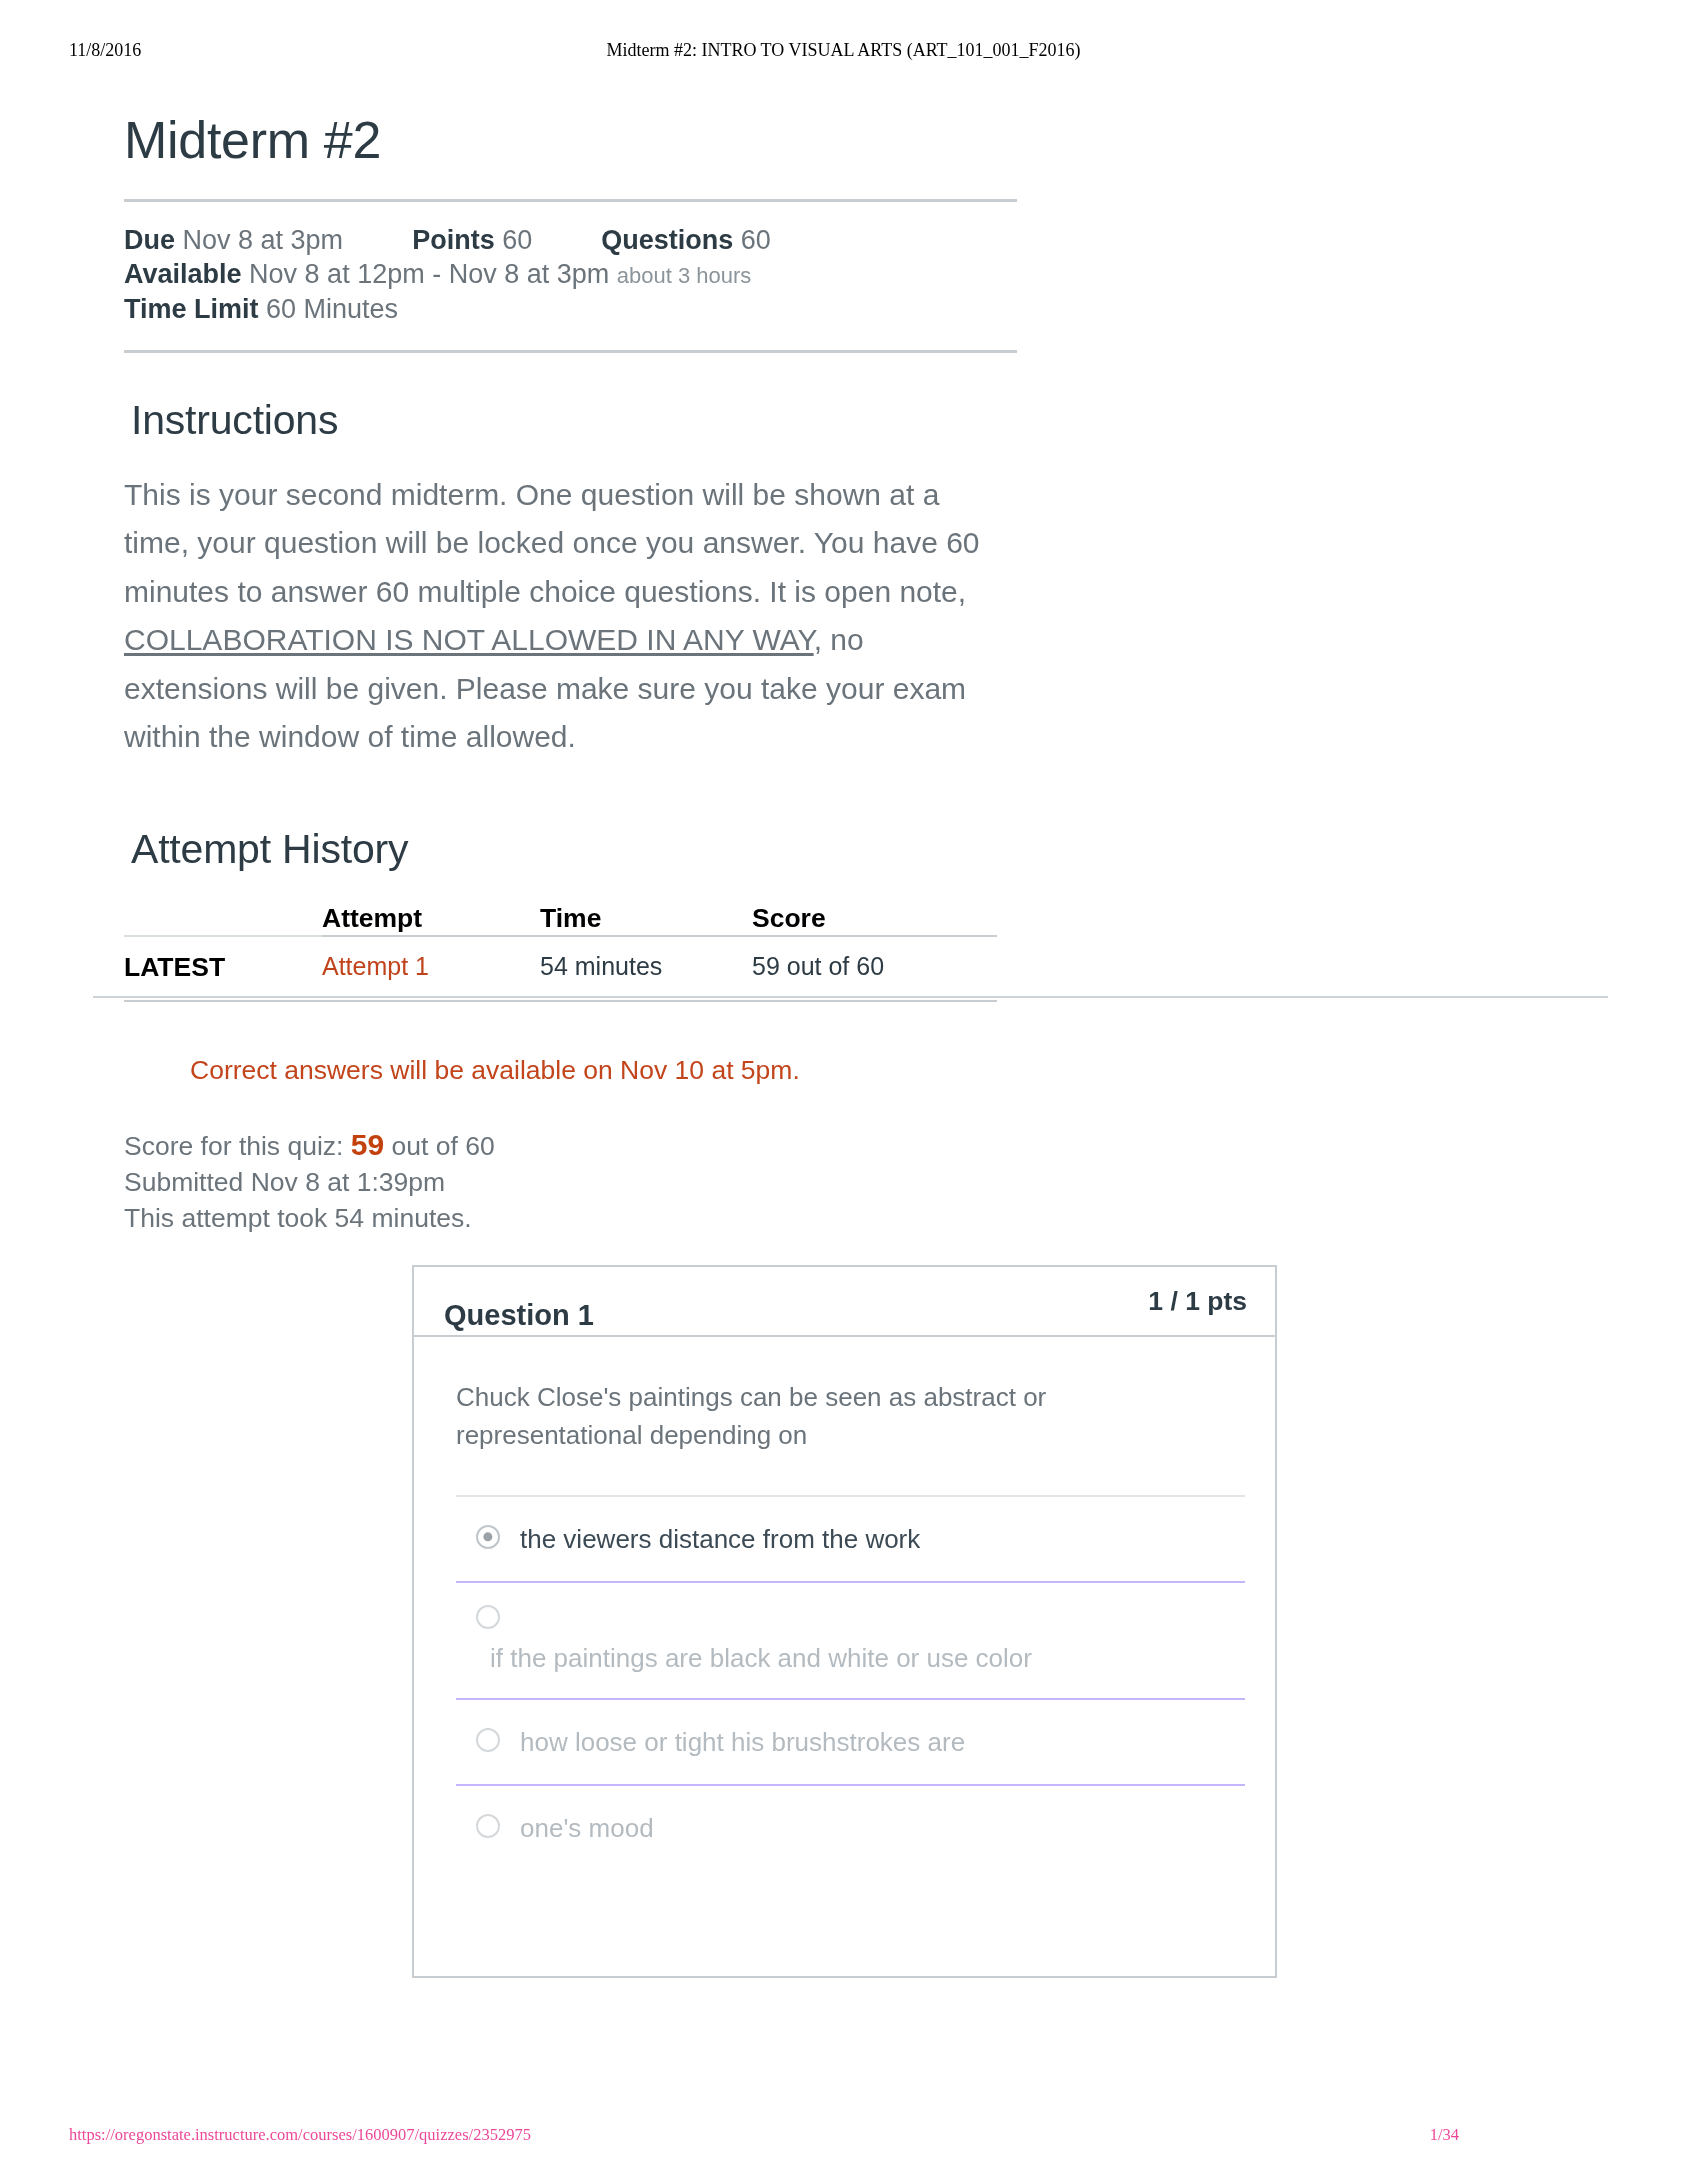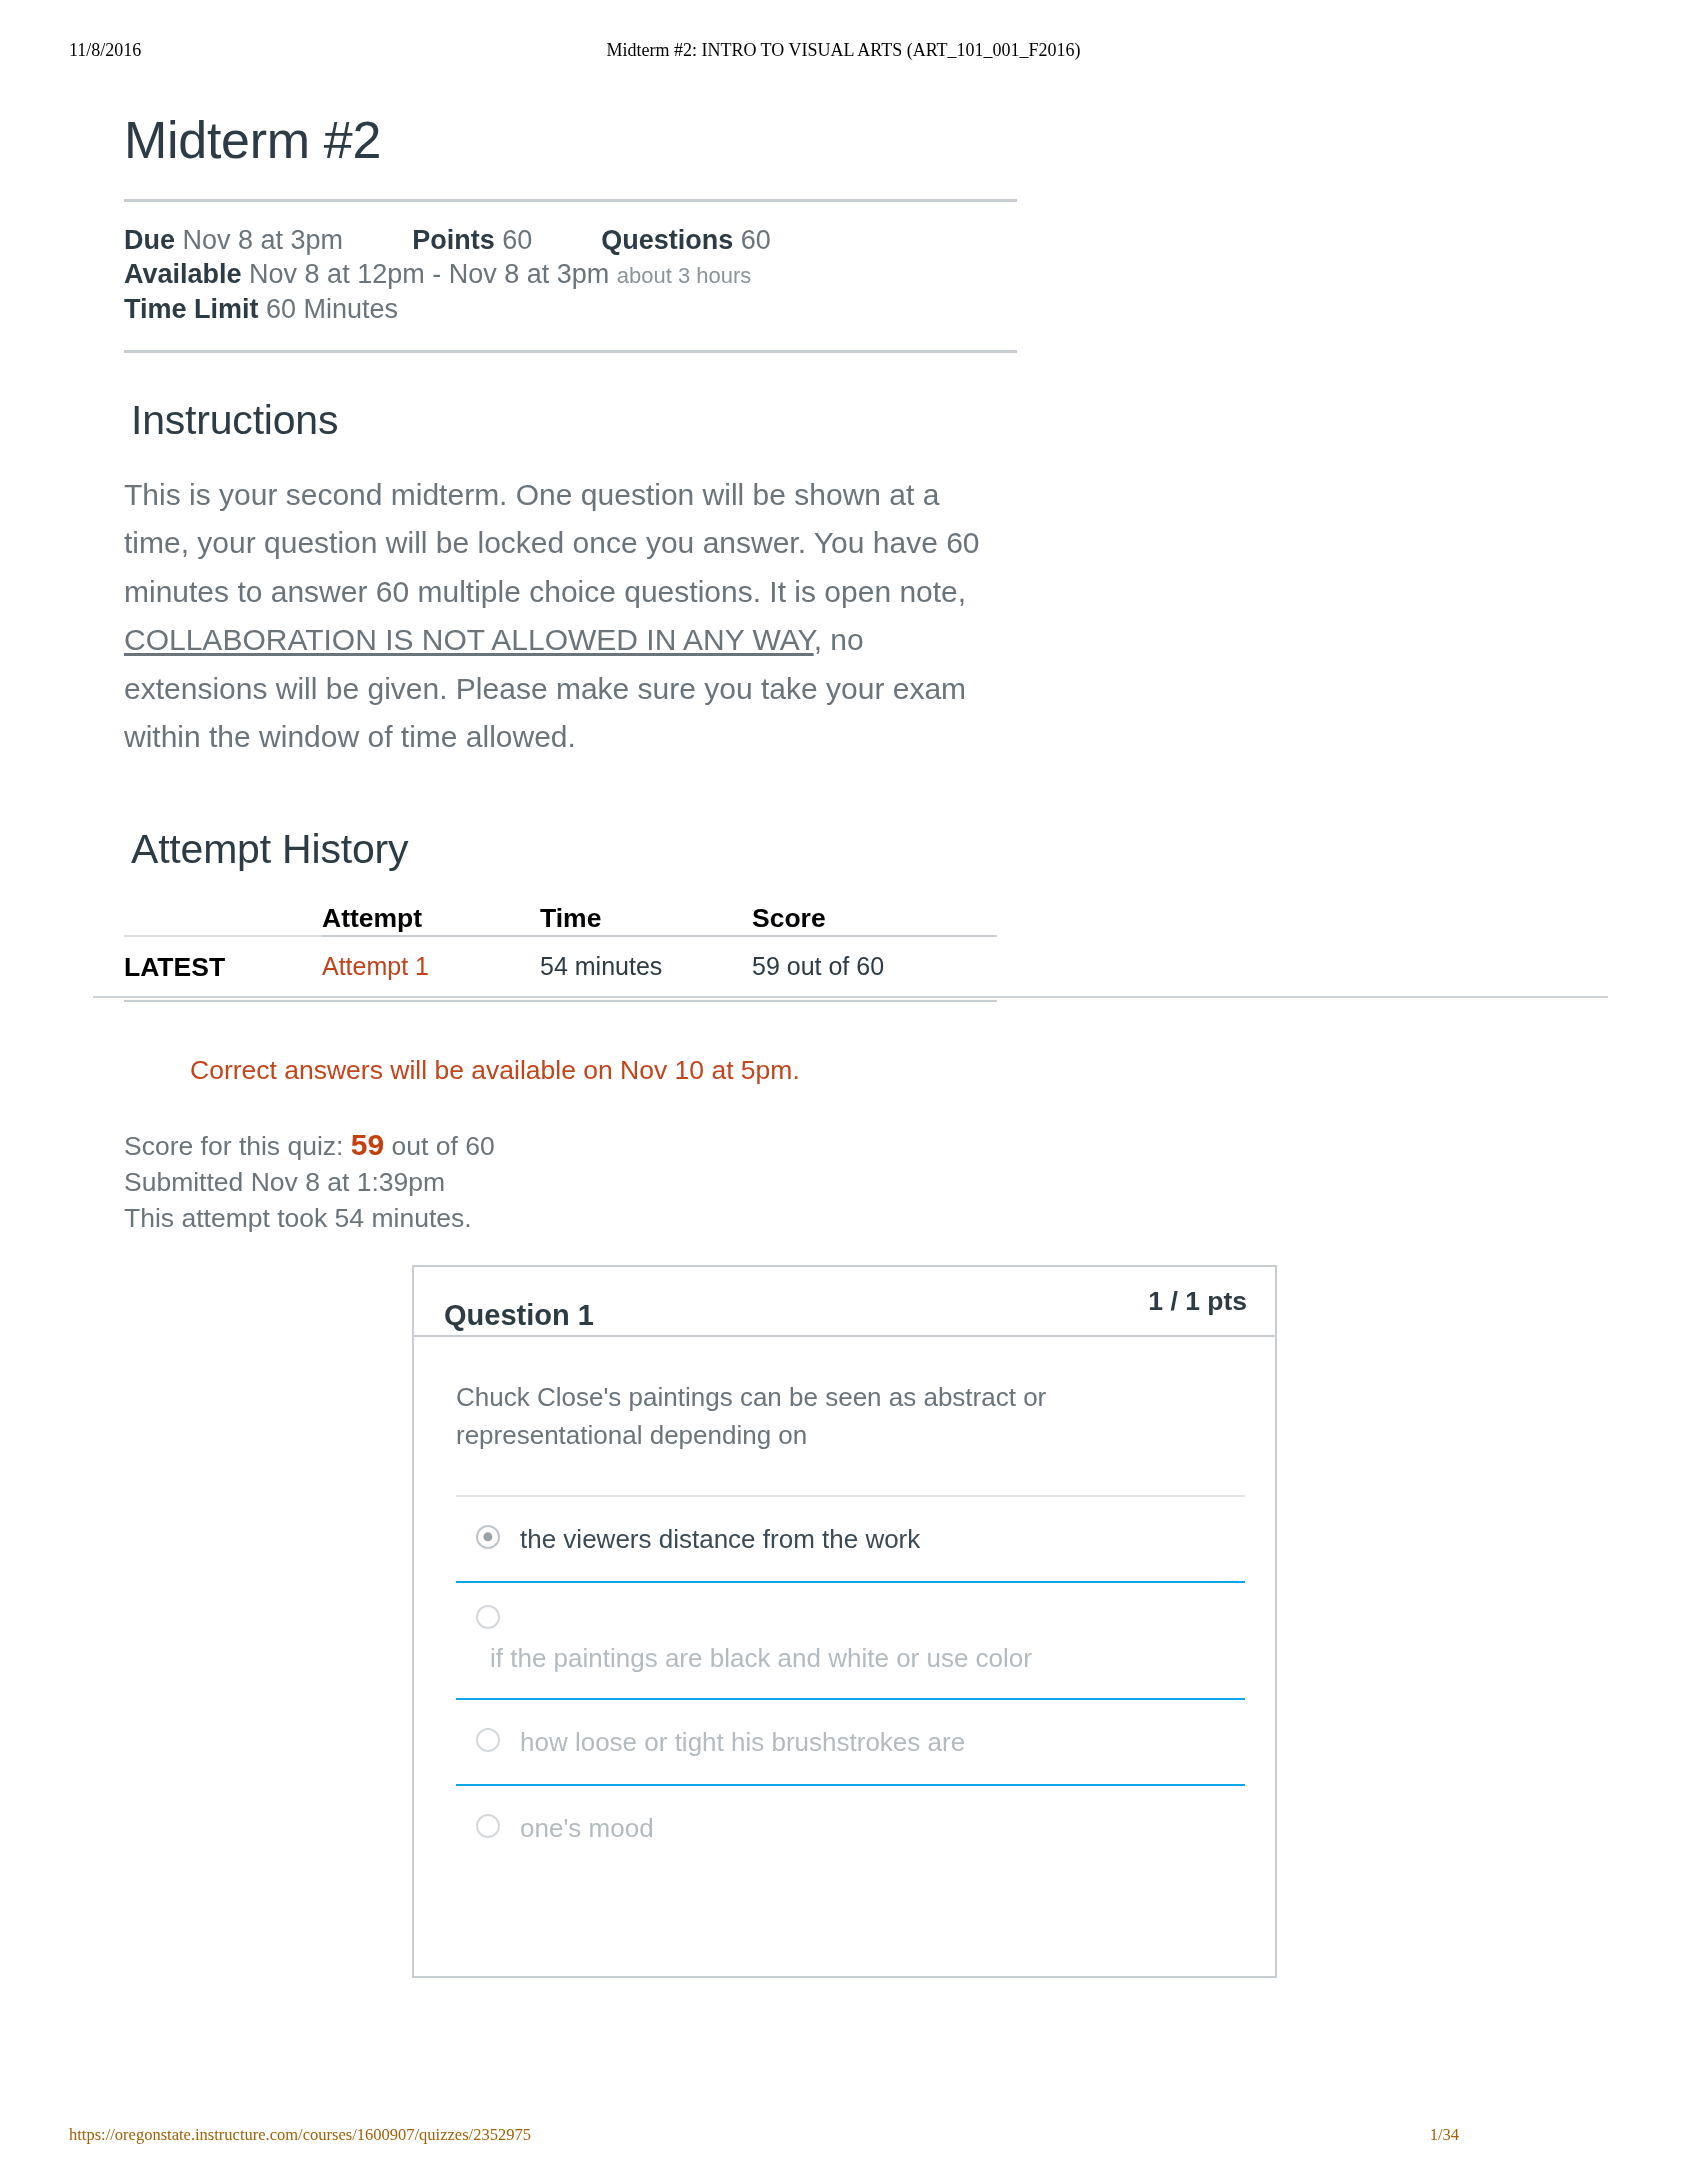--- a/index.html
+++ b/index.html
@@ -43,21 +43,21 @@
     white-space: nowrap;
   }
   .print-footer {
     position: absolute;
     left: 0;
     bottom: 32px;
     width: 1528px;
     height: 26.5px;
     font-family: "Liberation Serif", serif;
     font-size: 16.5px;
-    color: #a16207;
+    color: #ec4899;
   }
   .print-footer .pf-url {
     position: absolute;
     left: 69px;
     top: 0;
     white-space: nowrap;
   }
   .print-footer .pf-page {
     position: absolute;
     right: 69px;
@@ -249,21 +249,21 @@
     color: #6B747B;
     width: 662px;
   }
   .answers {
     margin-top: 41px;
     padding-bottom: 93px;
   }
   .answer-row {
     display: flex;
     align-items: flex-start;
-    border-top: 2px solid #0ea5e9;
+    border-top: 2px solid #c4b5fd;
     padding: 25px 0 24px 0;
     min-height: 33px;
   }
   .answer-row.first { border-top: 2px solid #E2E6E9; }
   .answer-row .radio-wrap {
     flex: 0 0 auto;
     width: 64px;
     display: flex;
     justify-content: center;
     padding-top: 2.6px;

